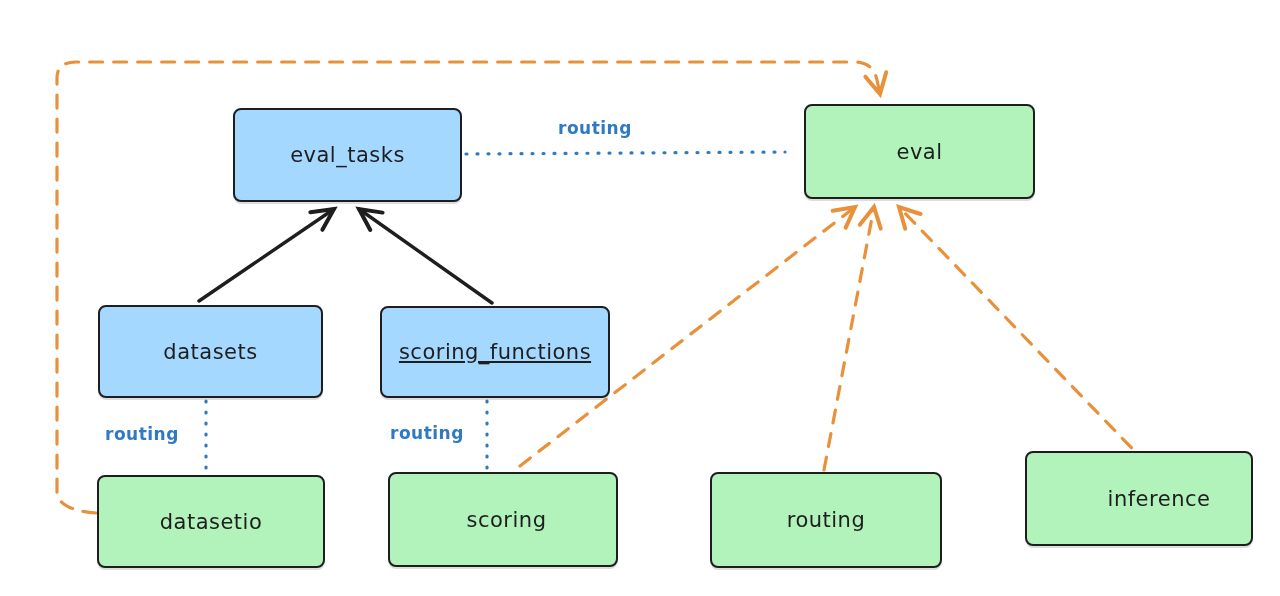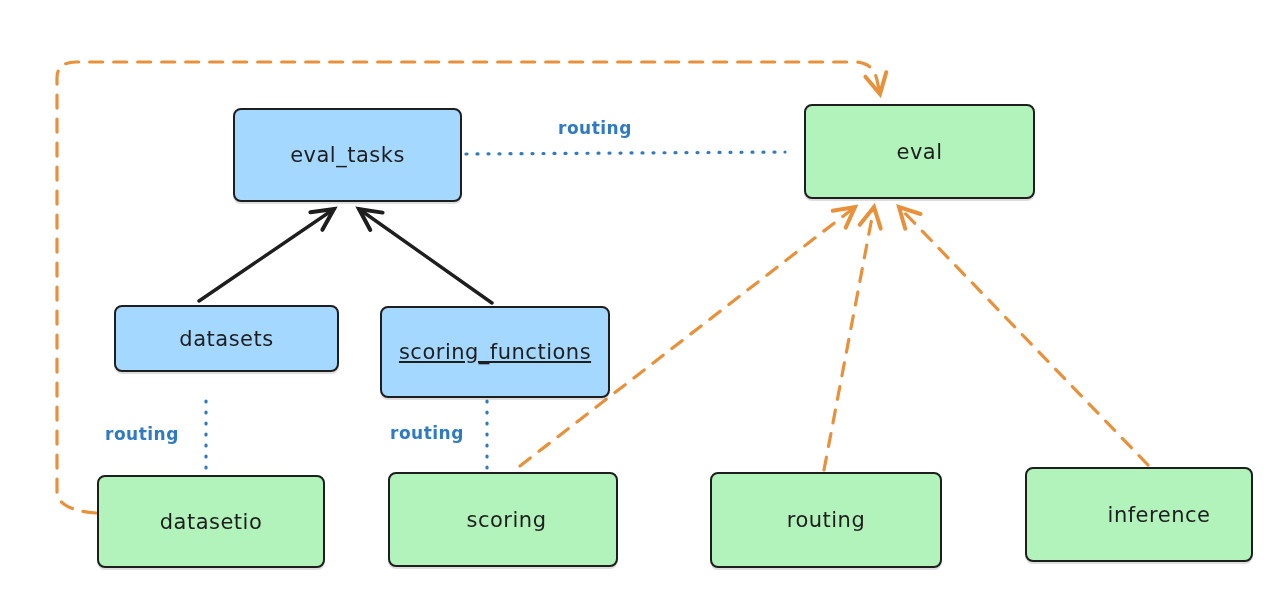--- a/index.html
+++ b/index.html
@@ -28,26 +28,26 @@
     position:absolute;
     color:#2f7ac2;
     font-size:17px;
     font-weight:700;
     letter-spacing:0.5px;
     text-align:left;
   }
   
   #n-eval-tasks{left:233px;top:108px;width:229px;height:94px;}
   #n-eval{left:788px;top:104px;width:231px;height:95px;margin-left:16px;}
-  #n-datasets{left:98px;top:305px;width:225px;height:67px;margin-left:16px;}
+  #n-datasets{left:98px;top:305px;width:225px;height:93px;}
   #n-scoring-functions{left:380px;top:306px;width:230px;height:92px;text-decoration:underline;}
   #n-datasetio{left:97px;top:475px;width:228px;height:93px;}
   #n-scoring{left:388px;top:472px;width:230px;height:95px;padding-left:7px;}
   #n-agents{left:710px;top:472px;width:232px;height:96px;}
-  #n-inference{left:1025px;top:467px;width:228px;height:95px;padding-left:40px;}
+  #n-inference{left:1025px;top:451px;width:228px;height:95px;padding-left:40px;}
   
   #lbl-routing-top{left:558px;top:118px;width:120px;}
   #lbl-routing-datasetio{left:105px;top:424px;width:100px;}
   #lbl-routing-scoring{left:390px;top:423px;width:100px;}
 </style>
 </head>
 <body>
 
 <div class="canvas">
 

